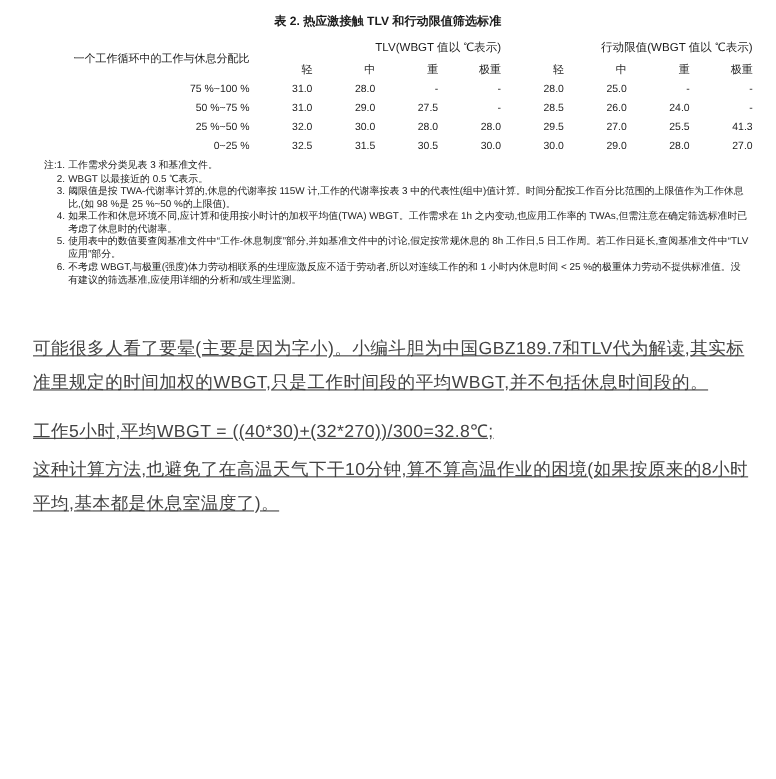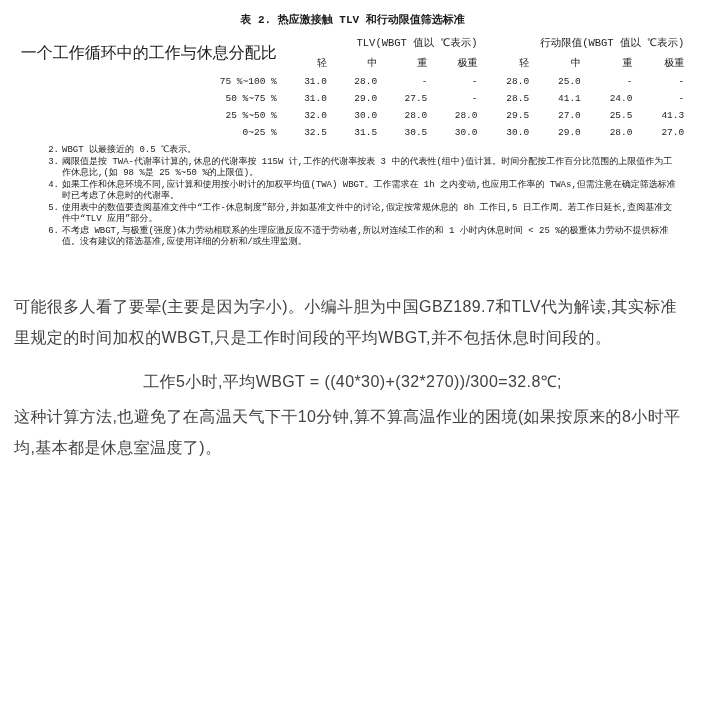--- a/index.html
+++ b/index.html
@@ -6,21 +6,21 @@
     margin: 0;
     padding: 0;
     background: #ffffff;
     width: 705px;
     height: 708px;
     overflow: hidden;
     font-family: "Liberation Sans", sans-serif;
   }
   .table-section {
     padding: 10px 14px 0 14px;
-    font-family: Liberation Mono, monospace;
+    font-family: Liberation Sans, sans-serif;
     color: #1c1c1c;
   }
   .tbl-title {
     text-align: center;
     font-size: 11px;
     font-weight: bold;
     margin: 2px 0 6px 0;
   }
   table.tlv {
     width: 98%;
@@ -30,21 +30,21 @@
   }
   table.tlv th, table.tlv td {
     font-weight: normal;
     text-align: right;
     padding: 3px 0;
     white-space: nowrap;
     margin-top: 19px;
   }
   table.tlv th.rowhead {
     width: 31%;
-    font-size: 16px;
+    font-size: 10px;
   }
   table.tlv th.group {
     font-size: 10.5px;
   }
   table.tlv th.sub {
     font-size: 10px;
     width: 8.6%;
   }
   .notes {
     margin-top: 4px;
@@ -64,23 +64,23 @@
   }
   .note-text { flex: 1 1 auto; }
   .article {
     margin-top: 42px;
     padding: 0 14px;
     color: #424242;
     font-size: 16px;
     line-height: 31px;
     letter-spacing: 0.4px;
   }
-  .article p { margin: 0 0 13px 0; }
+  .article p { margin: 0 0 13px 16px; text-decoration: underline; }
   .article p.gap { margin-bottom: 18px; }
-  .article p.tight { margin-bottom: 4px; text-align: center; }
+  .article p.tight { margin-bottom: 4px; }
   .article p.tight2 { margin-bottom: 1px; }
 </style>
 </head>
 <body>
 
 <div class="table-section">
   <div class="tbl-title">表 2. 热应激接触 TLV 和行动限值筛选标准</div>
 
   <table class="tlv">
     <thead>
@@ -112,21 +112,21 @@
         <td>-</td>
         <td>-</td>
       </tr>
       <tr>
         <td>50 %~75 %</td>
         <td>31.0</td>
         <td>29.0</td>
         <td>27.5</td>
         <td>-</td>
         <td>28.5</td>
-        <td>41.1</td>
+        <td>26.0</td>
         <td>24.0</td>
         <td>-</td>
       </tr>
       <tr>
         <td>25 %~50 %</td>
         <td>32.0</td>
         <td>30.0</td>
         <td>28.0</td>
         <td>28.0</td>
         <td>29.5</td>
@@ -143,20 +143,24 @@
         <td>30.0</td>
         <td>29.0</td>
         <td>28.0</td>
         <td>27.0</td>
       </tr>
     </tbody>
   </table>
 
   <div class="notes">
     <div class="note">
+      <span class="note-num">注:1.</span>
+      <span class="note-text">工作需求分类见表 3 和基准文件。</span>
+    </div>
+    <div class="note">
       <span class="note-num">2.</span>
       <span class="note-text">WBGT 以最接近的 0.5 ℃表示。</span>
     </div>
     <div class="note">
       <span class="note-num">3.</span>
       <span class="note-text">阈限值是按 TWA-代谢率计算的,休息的代谢率按 115W 计,工作的代谢率按表 3 中的代表性(组中)值计算。时间分配按工作百分比范围的上限值作为工作休息比,(如 98 %是 25 %~50 %的上限值)。</span>
     </div>
     <div class="note">
       <span class="note-num">4.</span>
       <span class="note-text">如果工作和休息环境不同,应计算和使用按小时计的加权平均值(TWA) WBGT。工作需求在 1h 之内变动,也应用工作率的 TWAs,但需注意在确定筛选标准时已考虑了休息时的代谢率。</span>

